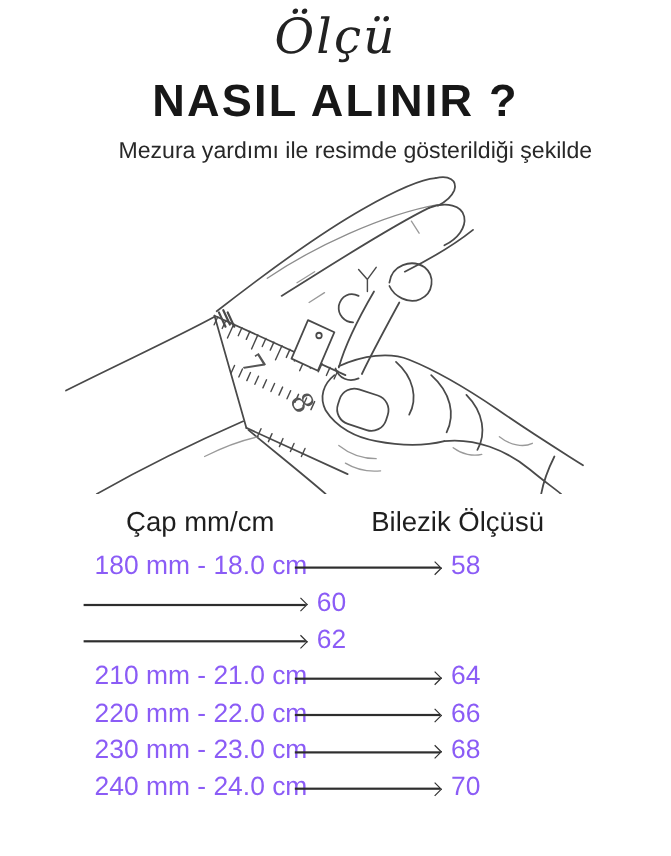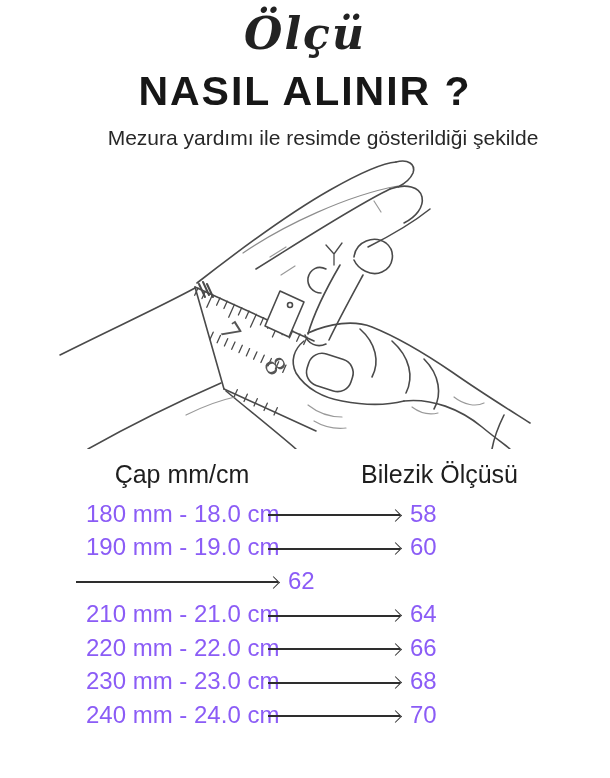--- a/index.html
+++ b/index.html
@@ -8,21 +8,21 @@
     background:#ffffff;
     font-family:"Liberation Sans",sans-serif;
     color:#1e1e1e;
     overflow:hidden;
   }
   .script-title{
     padding-top:8px;
     text-align:center;
     font-family:"DejaVu Serif",serif;
     font-style:italic;
-    font-weight:700;
+    font-weight:400;
     font-size:44px;
     line-height:52px;
     letter-spacing:2px;
     color:#222;
   }
   .main-title{
     margin-top:8px;
     text-align:center;
     font-size:41px;
     line-height:46px;
@@ -44,21 +44,21 @@
   .size-table{ margin:6px 12px 0 86px; }
   .table-head{
     display:grid;
     grid-template-columns:192px 240px;
     font-size:25px;
     line-height:30px;
     margin-bottom:8px;
     color:#1e1e1e;
   }
   .th1{ text-align:center; }
-  .th2{ text-align:right; padding-left:36px; white-space:nowrap; }
+  .th2{ text-align:center; padding-left:36px; white-space:nowrap; }
 
   .row{
     display:grid;
     grid-template-columns:192px 122px 54px;
     align-items:center;
     height:33.5px;
     font-size:24px;
     color:#8b5cf6;
   }
   .cap-cell{ white-space:nowrap; }
@@ -151,21 +151,20 @@
   <div class="row">
     <span class="cap-cell">180 mm - 18.0 cm</span>
     <span class="arrow">
       <span class="shaft"></span>
       <span class="head"></span>
     </span>
     <span class="size-cell">58</span>
   </div>
 
   <div class="row">
-    <span class="cap-cell">190 mm - 19.0 cm</span>
     <span class="arrow">
       <span class="shaft"></span>
       <span class="head"></span>
     </span>
     <span class="size-cell">60</span>
   </div>
 
   <div class="row">
     <span class="arrow">
       <span class="shaft"></span>

